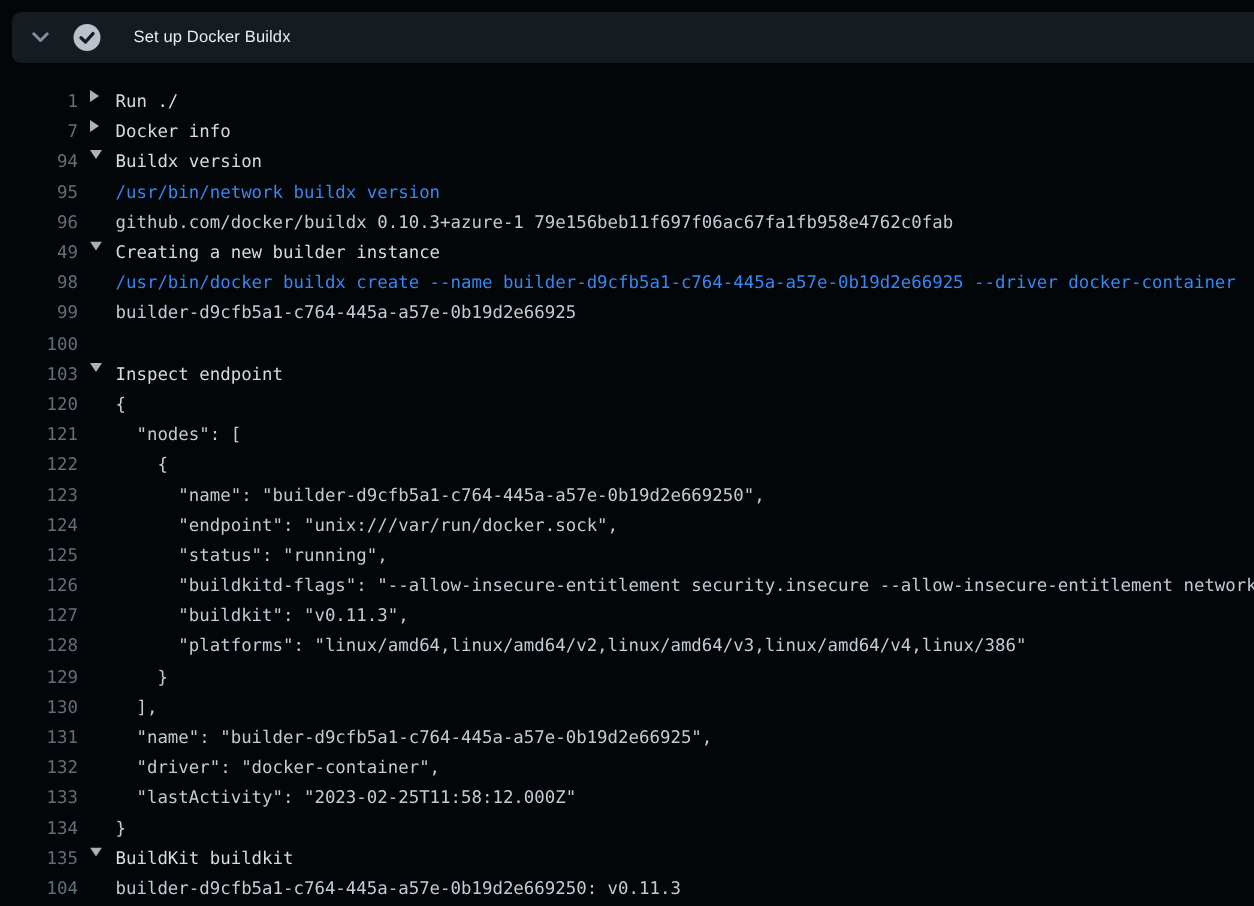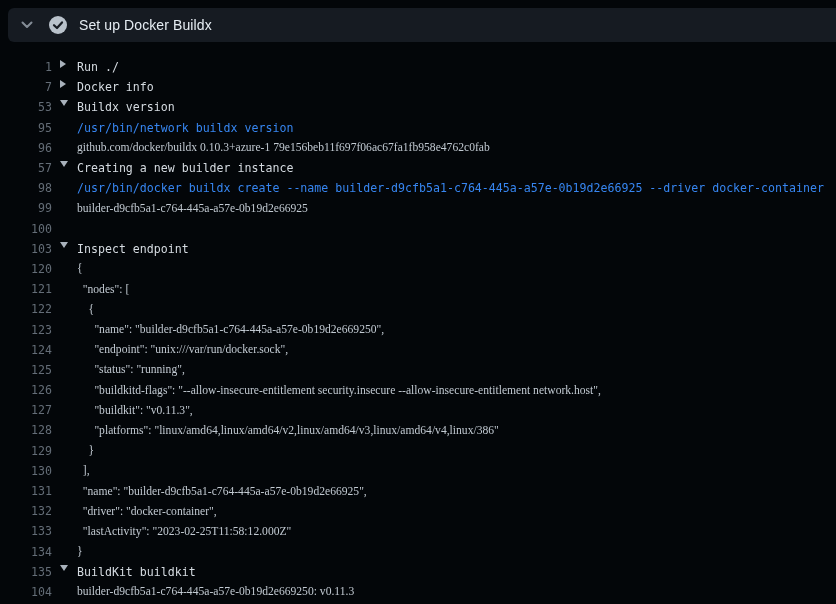--- a/index.html
+++ b/index.html
@@ -11,41 +11,41 @@
   html,body{width:836px;height:604px;overflow:hidden;}
   body{background:var(--page-bg);font-family:"Liberation Sans",sans-serif;}
   .step-header{
     margin:8px 0 0 8px; width:828px; height:34px;
     background:var(--header-bg); border-radius:6px 0 0 6px;
     display:flex; align-items:center; cursor:pointer;
   }
   .chev{margin-left:13px; width:14px; display:flex; align-items:center;}
   .status{margin-left:13px; display:flex; align-items:center;}
   .step-title{
-    margin-left:11px; color:var(--title); font-size:14px; letter-spacing:.1px;
+    margin-left:21px; color:var(--title); font-size:11px; letter-spacing:.1px;
   }
   .log{padding-top:15px;}
   .log-line{
     display:flex; align-items:center; height:20.2px;
     font-family:"DejaVu Sans Mono","Liberation Mono",monospace;
     font-size:11.6px; white-space:pre;
   }
   .gutter{
     width:52px; flex:0 0 52px; text-align:right; color:var(--line-number);
     text-decoration:none; cursor:pointer;
   }
   .content{margin-left:8px; display:flex; align-items:flex-start; overflow:hidden; flex:1;}
   .content.indent{padding-left:17px;}
   .tri{width:17px; flex:0 0 17px; display:flex; align-items:center;}
   .tri i{display:block; width:0; height:0;}
   .tri-right i{border-top:4px solid transparent; border-bottom:4px solid transparent; border-left:6px solid var(--arrow);}
   .tri-down i{border-left:4px solid transparent; border-right:4px solid transparent; border-top:6px solid var(--arrow);}
   .t-group{color:var(--group-text); cursor:pointer;}
   .t-command{color:var(--command);}
-  .t-plain{color:var(--text);font-family:Liberation Serif, serif;}
+  .t-plain{color:var(--text);}
   .group-row{cursor:pointer;}
 </style>
 </head>
 <body>
 
 <div class="step-header">
   <span class="chev">
     <svg width="12" height="8" viewBox="0 0 12 8">
       <path d="M1.5 1.5 L6 6 L10.5 1.5" fill="none" stroke="var(--chevron)" stroke-width="2" stroke-linecap="round" stroke-linejoin="round"></path>
     </svg>
@@ -55,24 +55,24 @@
       <circle cx="10" cy="10" r="9" fill="var(--status-bg)"></circle>
       <path d="M6 10.2 L9 13 L14 7.4" fill="none" stroke="var(--header-bg)" stroke-width="2.2" stroke-linecap="round" stroke-linejoin="round"></path>
     </svg>
   </span>
   <span class="step-title">Set up Docker Buildx</span>
 </div>
 
 <div class="log" id="log">
     <div class="log-line group-row"><a class="gutter">1</a><div class="content"><span class="tri tri-right"><i></i></span><span class="t-group">Run ./</span></div></div>
     <div class="log-line group-row"><a class="gutter">7</a><div class="content"><span class="tri tri-right"><i></i></span><span class="t-group">Docker info</span></div></div>
-    <div class="log-line group-row"><a class="gutter">53</a><div class="content"><span class="tri tri-down"><i></i></span><span class="t-group">Buildx version</span></div></div>
+    <div class="log-line group-row"><a class="gutter">94</a><div class="content"><span class="tri tri-down"><i></i></span><span class="t-group">Buildx version</span></div></div>
     <div class="log-line"><a class="gutter">95</a><div class="content indent"><span class="t-command">/usr/bin/network buildx version</span></div></div>
     <div class="log-line"><a class="gutter">96</a><div class="content indent"><span class="t-plain">github.com/docker/buildx 0.10.3+azure-1 79e156beb11f697f06ac67fa1fb958e4762c0fab</span></div></div>
-    <div class="log-line group-row"><a class="gutter">57</a><div class="content"><span class="tri tri-down"><i></i></span><span class="t-group">Creating a new builder instance</span></div></div>
+    <div class="log-line group-row"><a class="gutter">49</a><div class="content"><span class="tri tri-down"><i></i></span><span class="t-group">Creating a new builder instance</span></div></div>
     <div class="log-line"><a class="gutter">98</a><div class="content indent"><span class="t-command">/usr/bin/docker buildx create --name builder-d9cfb5a1-c764-445a-a57e-0b19d2e66925 --driver docker-container</span></div></div>
     <div class="log-line"><a class="gutter">99</a><div class="content indent"><span class="t-plain">builder-d9cfb5a1-c764-445a-a57e-0b19d2e66925</span></div></div>
     <div class="log-line group-row"><a class="gutter">100</a></div>
     <div class="log-line group-row"><a class="gutter">103</a><div class="content"><span class="tri tri-down"><i></i></span><span class="t-group">Inspect endpoint</span></div></div>
     <div class="log-line"><a class="gutter">120</a><div class="content indent"><span class="t-plain">{</span></div></div>
     <div class="log-line"><a class="gutter">121</a><div class="content indent"><span class="t-plain">  "nodes": [</span></div></div>
     <div class="log-line"><a class="gutter">122</a><div class="content indent"><span class="t-plain">    {</span></div></div>
     <div class="log-line"><a class="gutter">123</a><div class="content indent"><span class="t-plain">      "name": "builder-d9cfb5a1-c764-445a-a57e-0b19d2e669250",</span></div></div>
     <div class="log-line"><a class="gutter">124</a><div class="content indent"><span class="t-plain">      "endpoint": "unix:///var/run/docker.sock",</span></div></div>
     <div class="log-line"><a class="gutter">125</a><div class="content indent"><span class="t-plain">      "status": "running",</span></div></div>

